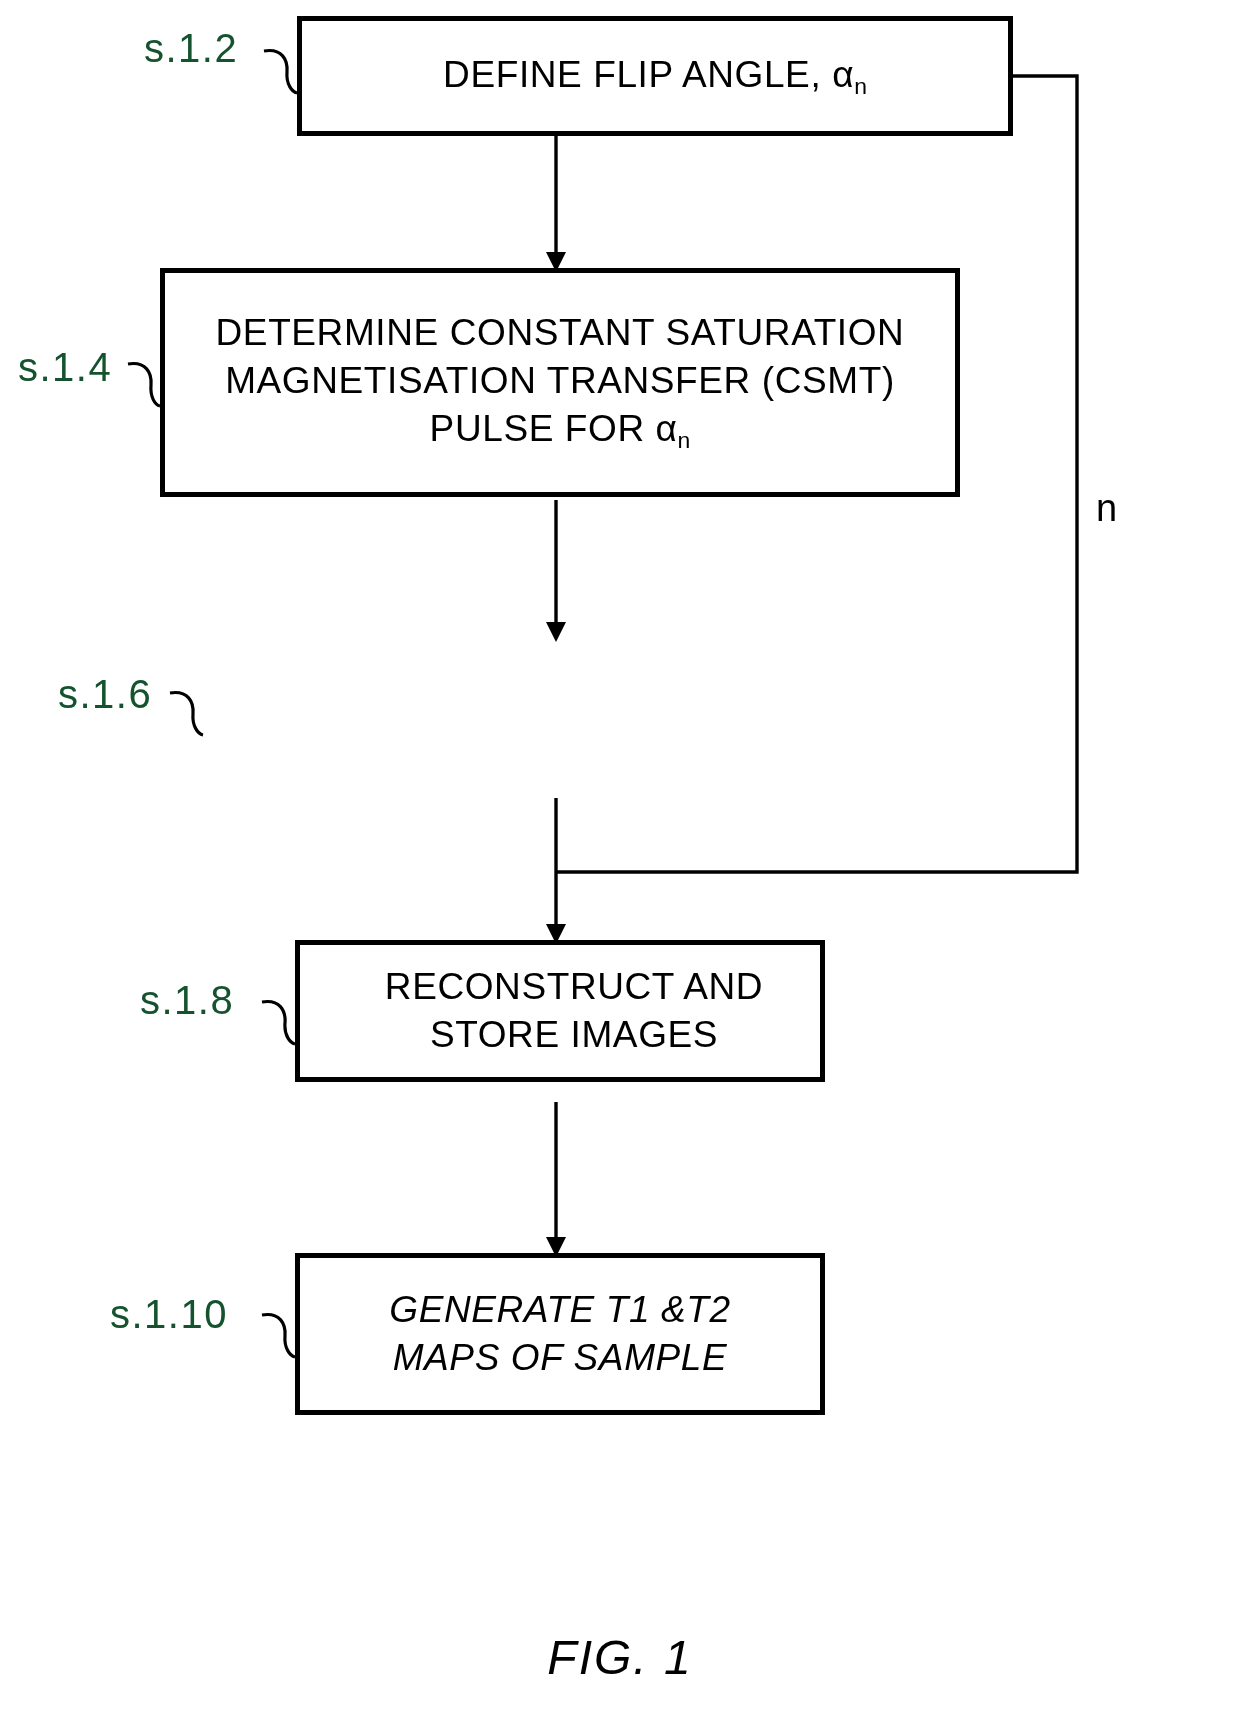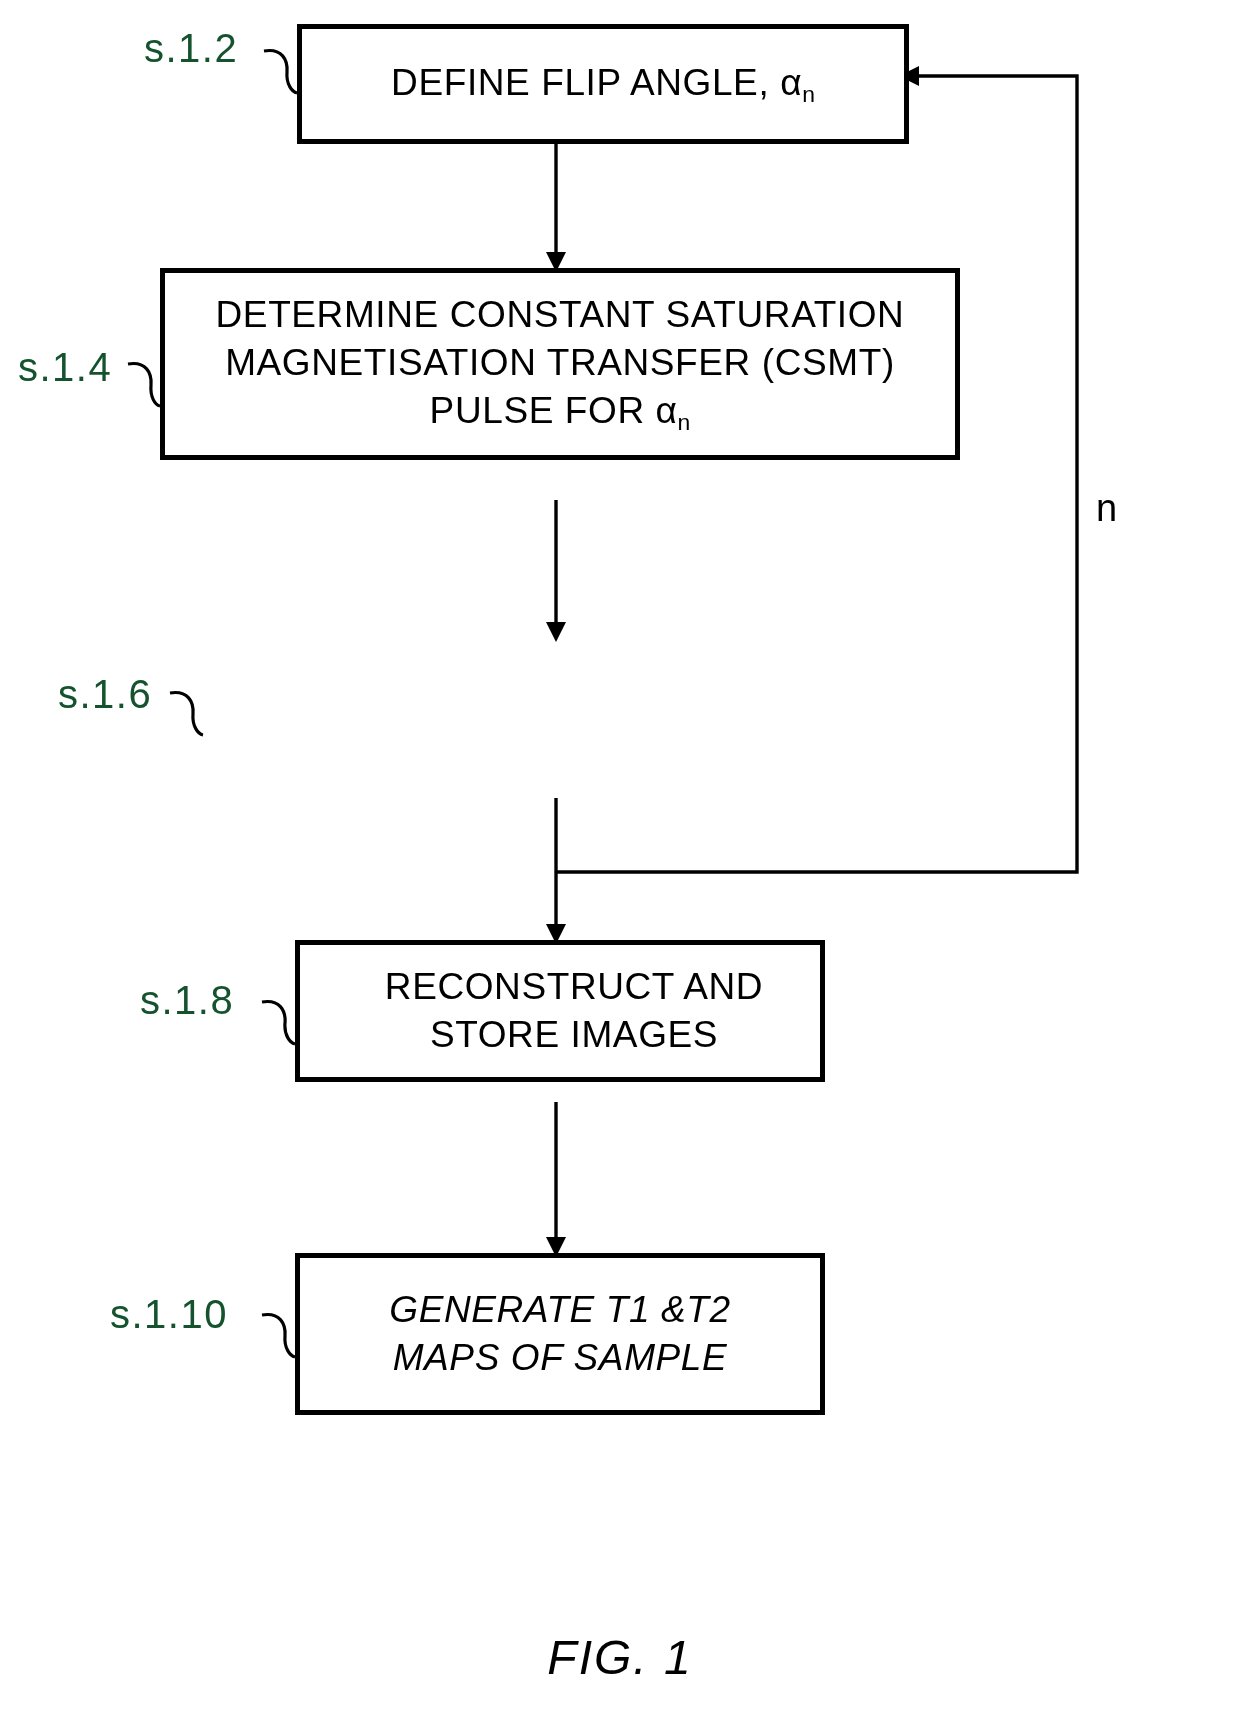--- a/index.html
+++ b/index.html
@@ -37,22 +37,22 @@
     color: #000000;
     white-space: pre-line;
     padding: 0 14px;
   }
   .box .box-text sub {
     font-size: 0.62em;
     vertical-align: -0.30em;
     letter-spacing: 0;
   }
 
-  #box-s12 { left: 297px; top: 16px;   width: 612px;  height: 120px; margin-top: 8px; }
-  #box-s14 { left: 160px; top: 268px;  width: 800px;  height: 192px; }
+  #box-s12 { left: 297px; top: 16px;   width: 716px;  height: 120px; }
+  #box-s14 { left: 160px; top: 268px;  width: 800px;  height: 229px; }
   #box-s16 { left: 203px; top: 638px;  width: 715px;  height: 160px; }
   #box-s18 { left: 295px; top: 940px;  width: 530px;  height: 142px; padding-left: 28px; }
   #box-s110{ left: 295px; top: 1253px; width: 530px;  height: 162px; font-style: italic; }
 
   
   .step-label {
     position: absolute;
     font-size: 40px;
     letter-spacing: 1.5px;
     color: #14532d;

